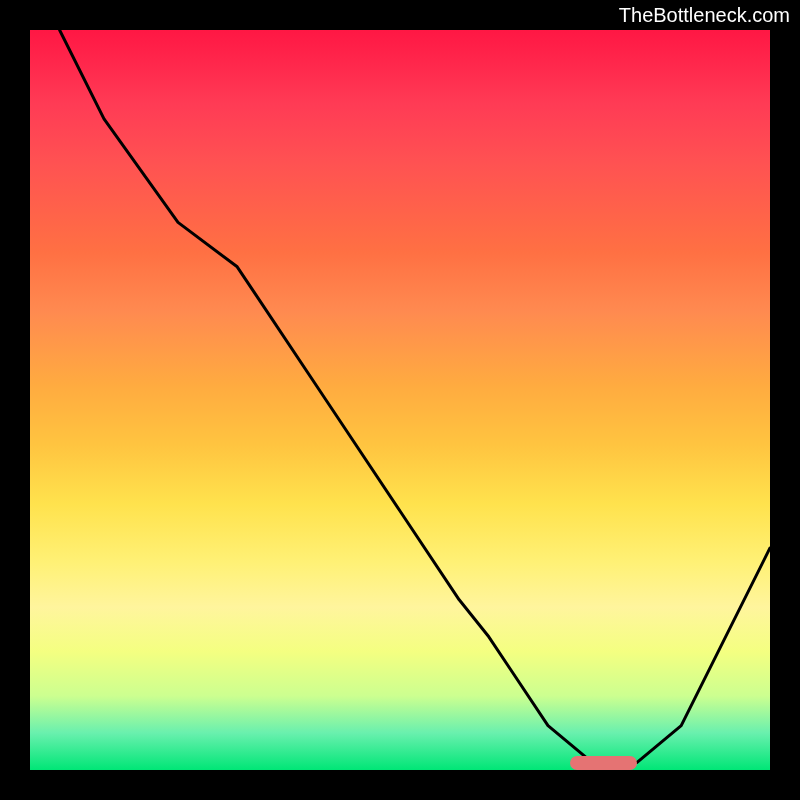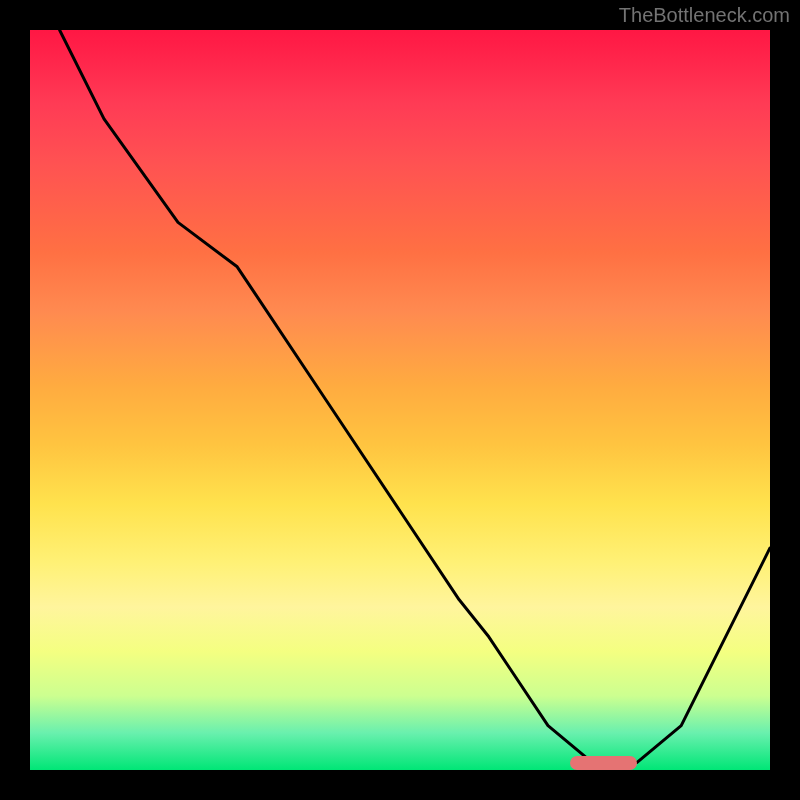--- a/index.html
+++ b/index.html
@@ -8,21 +8,21 @@
     width: 800px;
     height: 800px;
     position: relative;
     font-family: Arial, sans-serif;
     background: #000;
   }
   .watermark {
     position: absolute;
     top: 4px;
     right: 10px;
-    color: #737373;
+    color: #ffffff;
     font-size: 20px;
     font-weight: normal;
     z-index: 10;
     margin-left: 27px;
   }
   .plot-area {
     position: absolute;
     top: 30px;
     left: 30px;
     width: 740px;

